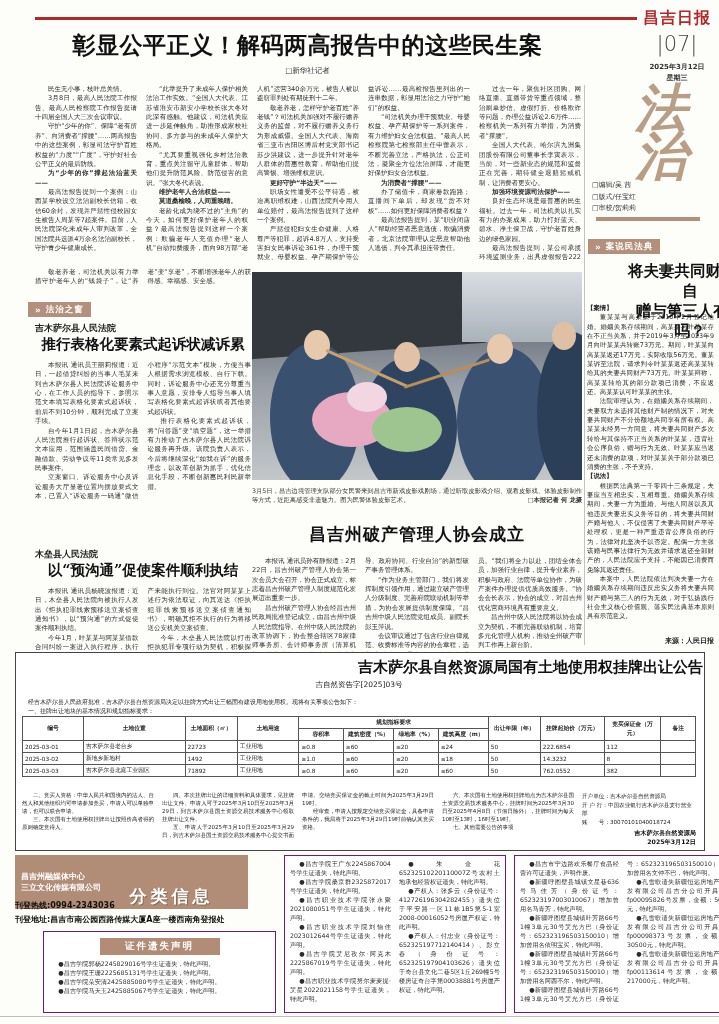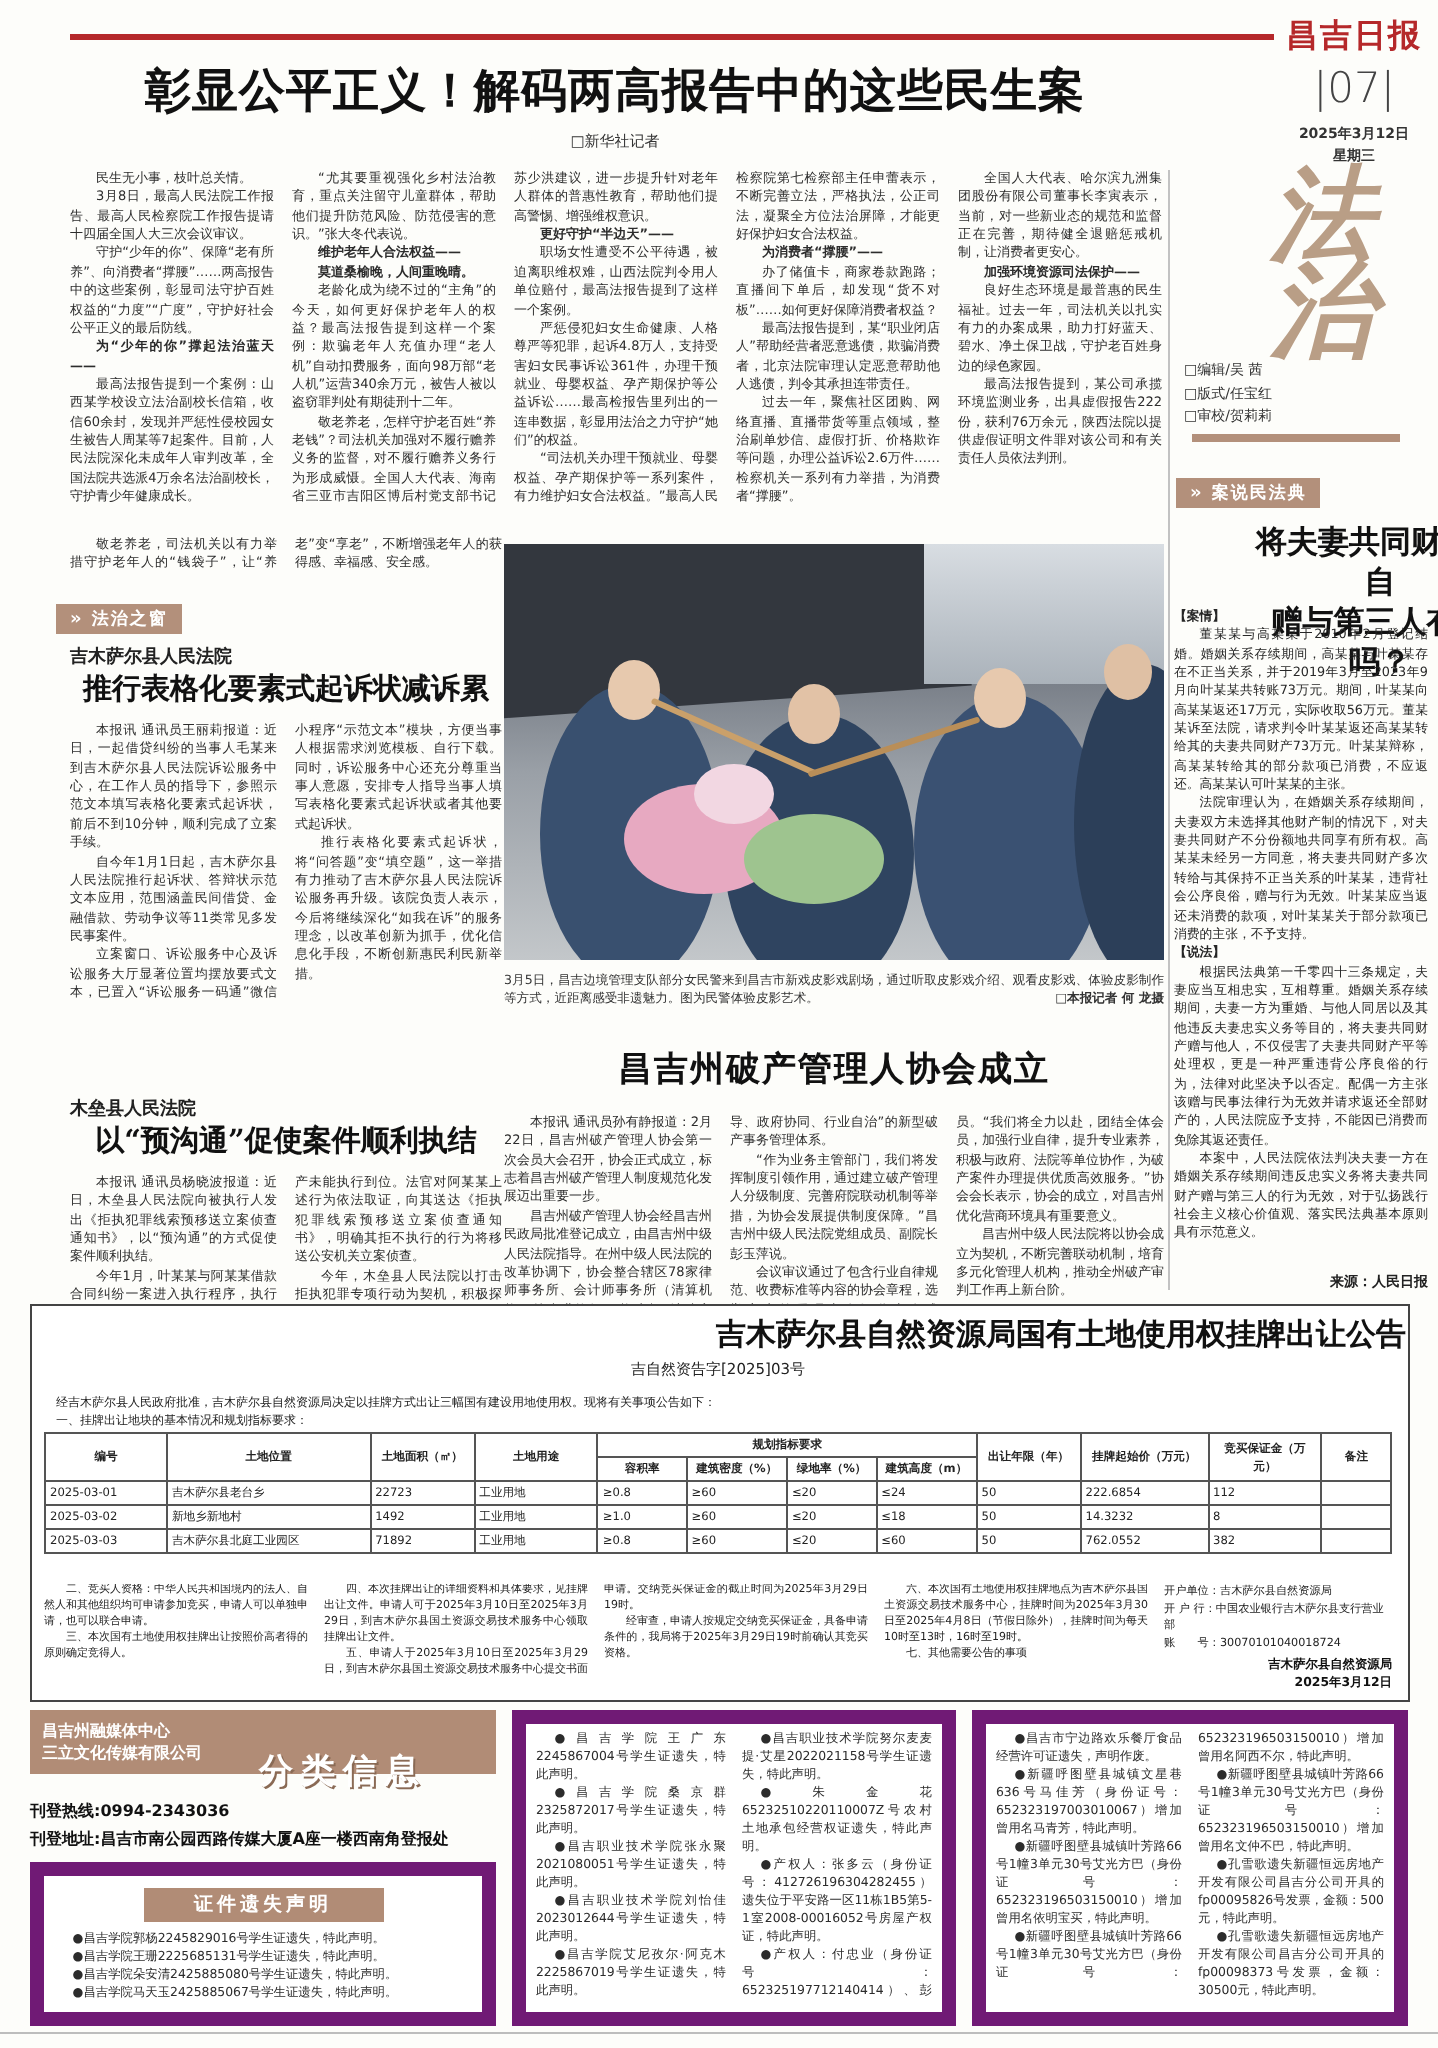--- a/index.html
+++ b/index.html
@@ -79,27 +79,27 @@
   .notice-intro{left:28px;top:697px;width:660px;font-size:6px;line-height:1.5;color:#222;}
   .notice-table{left:22px;top:716px;width:674px;border-collapse:collapse;font-size:5.8px;color:#222;}
   .notice-table th,.notice-table td{border:.5px solid #555;padding:1px 2px;text-align:left;font-weight:normal;}
   .notice-table th{text-align:center;font-weight:bold;}
   .notice-proc{left:22px;top:792px;width:552px;height:52px;column-count:4;column-gap:8px;
                font-size:5.5px;line-height:1.45;text-align:justify;overflow:hidden;color:#222;}
   .notice-proc p{text-indent:2em;}
   .notice-bank{left:582px;top:792px;width:114px;font-size:5.6px;line-height:1.55;color:#222;}
   .notice-sign{left:560px;top:828px;width:136px;text-align:right;font-size:6.2px;font-weight:bold;line-height:1.5;color:#111;}
   
-  .cl-banner{left:15px;top:855px;width:233px;height:32px;background:#b18c76;color:#fff;
+  .cl-banner{left:15px;top:855px;width:233px;height:54px;background:#b18c76;color:#fff;
              display:flex;align-items:center;padding:0 6px;box-sizing:border-box;}
   .cl-org{font-size:8px;font-weight:bold;line-height:11px;white-space:nowrap;}
   .cl-name{flex:1;text-align:center;font-size:17px;font-weight:bold;letter-spacing:4px;
            text-shadow:1px 1px 0 #8a6a55;margin-top:28px;}
   .cl-contact{left:15px;top:899px;width:233px;font-size:8px;font-weight:bold;line-height:14px;color:#111;}
-  .adbox{border:7px solid #701a75;box-sizing:border-box;background:#fff;overflow:hidden;padding:4px 5px;}
+  .adbox{border:1px solid #701a75;box-sizing:border-box;background:#fff;overflow:hidden;padding:4px 5px;margin-left:28px;}
   .adbox .hdr{display:block;width:120px;margin:2px auto 5px;text-align:center;background:#b18c76;
               color:#fff;font-size:9.5px;font-weight:bold;padding:2px 0;letter-spacing:2px;}
   .ads{font-size:6.2px;line-height:1.45;text-align:justify;color:#2c2c2c;}
   .ads p.ad{text-indent:1.5em;}
   .box-left{left:15px;top:931px;width:233px;height:82px;}
   .box-mid{left:256px;top:855px;width:222px;height:158px;column-count:2;column-gap:8px;}
   .box-right{left:486px;top:855px;width:218px;height:158px;column-count:2;column-gap:8px;}
   .bottom-rule{left:0;top:1016px;width:719px;height:1px;background:#bdbdbd;}
 </style>
 </head>
@@ -116,20 +116,21 @@
   </div>
 
   <div class="abs lead-byline">□新华社记者</div>
   <div class="abs lead-title serif">彰显公平正义！解码两高报告中的这些民生案</div>
   <div class="abs colwrap lead-body">
       <p>民生无小事，枝叶总关情。</p>
       <p>3月8日，最高人民法院工作报告、最高人民检察院工作报告提请十四届全国人大三次会议审议。</p>
       <p>守护“少年的你”、保障“老有所养”、向消费者“撑腰”……两高报告中的这些案例，彰显司法守护百姓权益的“力度”“广度”，守护好社会公平正义的最后防线。</p>
       <p class="sub">为“少年的你”撑起法治蓝天——</p>
       <p>最高法报告提到一个案例：山西某学校设立法治副校长信箱，收信60余封，发现并严惩性侵校园女生被告人周某等7起案件。目前，人民法院深化未成年人审判改革，全国法院共选派4万余名法治副校长，守护青少年健康成长。</p>
+      <p>“此举提升了未成年人保护相关法治工作实效。”全国人大代表、江苏省淮安市新安小学校长张大冬对此深有感触。他建议，司法机关应进一步延伸触角，助推形成家校社协同、多方参与的未成年人保护大格局。</p>
       <p>“尤其要重视强化乡村法治教育，重点关注留守儿童群体，帮助他们提升防范风险、防范侵害的意识。”张大冬代表说。</p>
       <p class="sub">维护老年人合法权益——</p>
       <p class="sub">莫道桑榆晚，人间重晚晴。</p>
       <p>老龄化成为绕不过的“主角”的今天，如何更好保护老年人的权益？最高法报告提到这样一个案例：欺骗老年人充值办理“老人机”自动扣费服务，面向98万部“老人机”运营340余万元，被告人被以盗窃罪判处有期徒刑十二年。</p>
       <p>敬老养老，怎样守护老百姓“养老钱”？司法机关加强对不履行赡养义务的监督，对不履行赡养义务行为形成威慑。全国人大代表、海南省三亚市吉阳区博后村党支部书记苏少洪建议，进一步提升针对老年人群体的普惠性教育，帮助他们提高警惕、增强维权意识。</p>
       <p class="sub">更好守护“半边天”——</p>
       <p>职场女性遭受不公平待遇，被迫离职维权难，山西法院判令用人单位赔付，最高法报告提到了这样一个案例。</p>
       <p>严惩侵犯妇女生命健康、人格尊严等犯罪，起诉4.8万人，支持受害妇女民事诉讼361件，办理干预就业、母婴权益、孕产期保护等公益诉讼……最高检报告里列出的一连串数据，彰显用法治之力守护“她们”的权益。</p>
       <p>“司法机关办理干预就业、母婴权益、孕产期保护等一系列案件，有力维护妇女合法权益。”最高人民检察院第七检察部主任申蕾表示，不断完善立法，严格执法，公正司法，凝聚全方位法治屏障，才能更好保护妇女合法权益。</p>
       <p class="sub">为消费者“撑腰”——</p>

